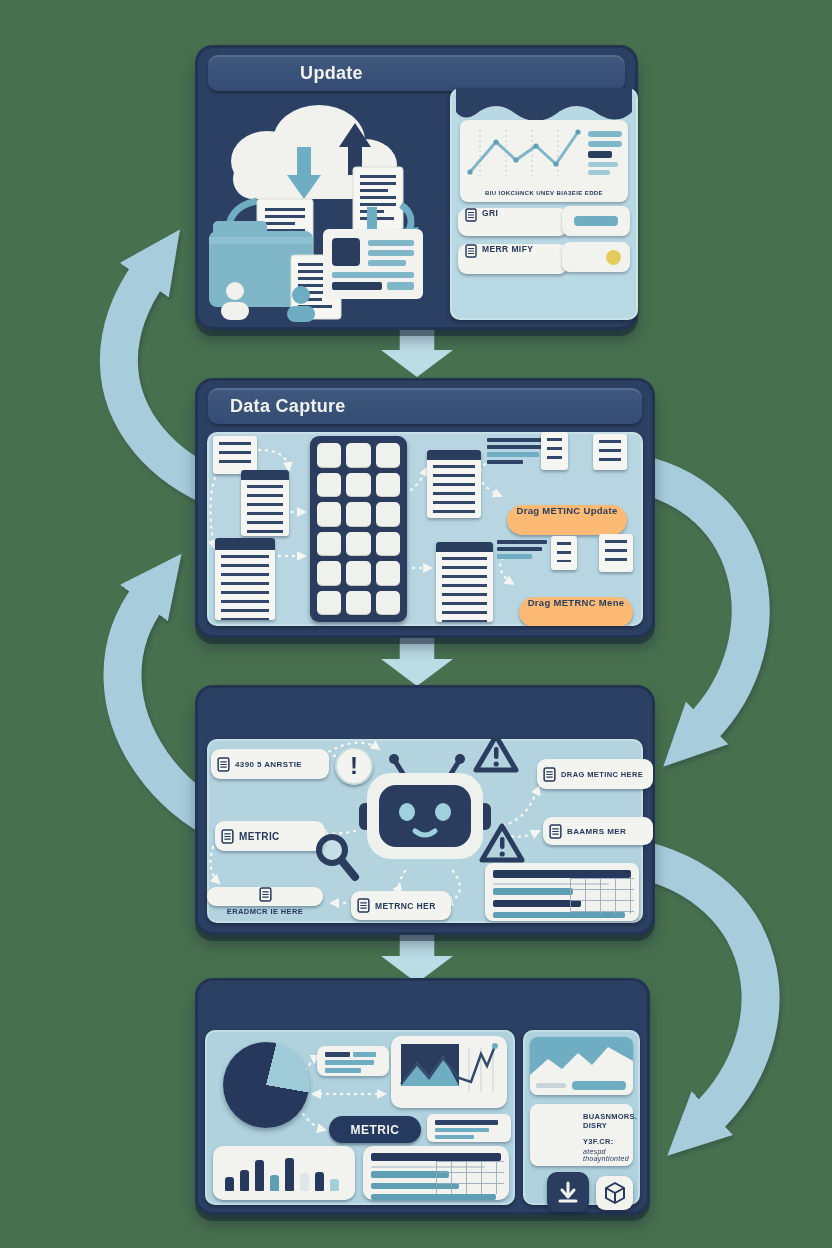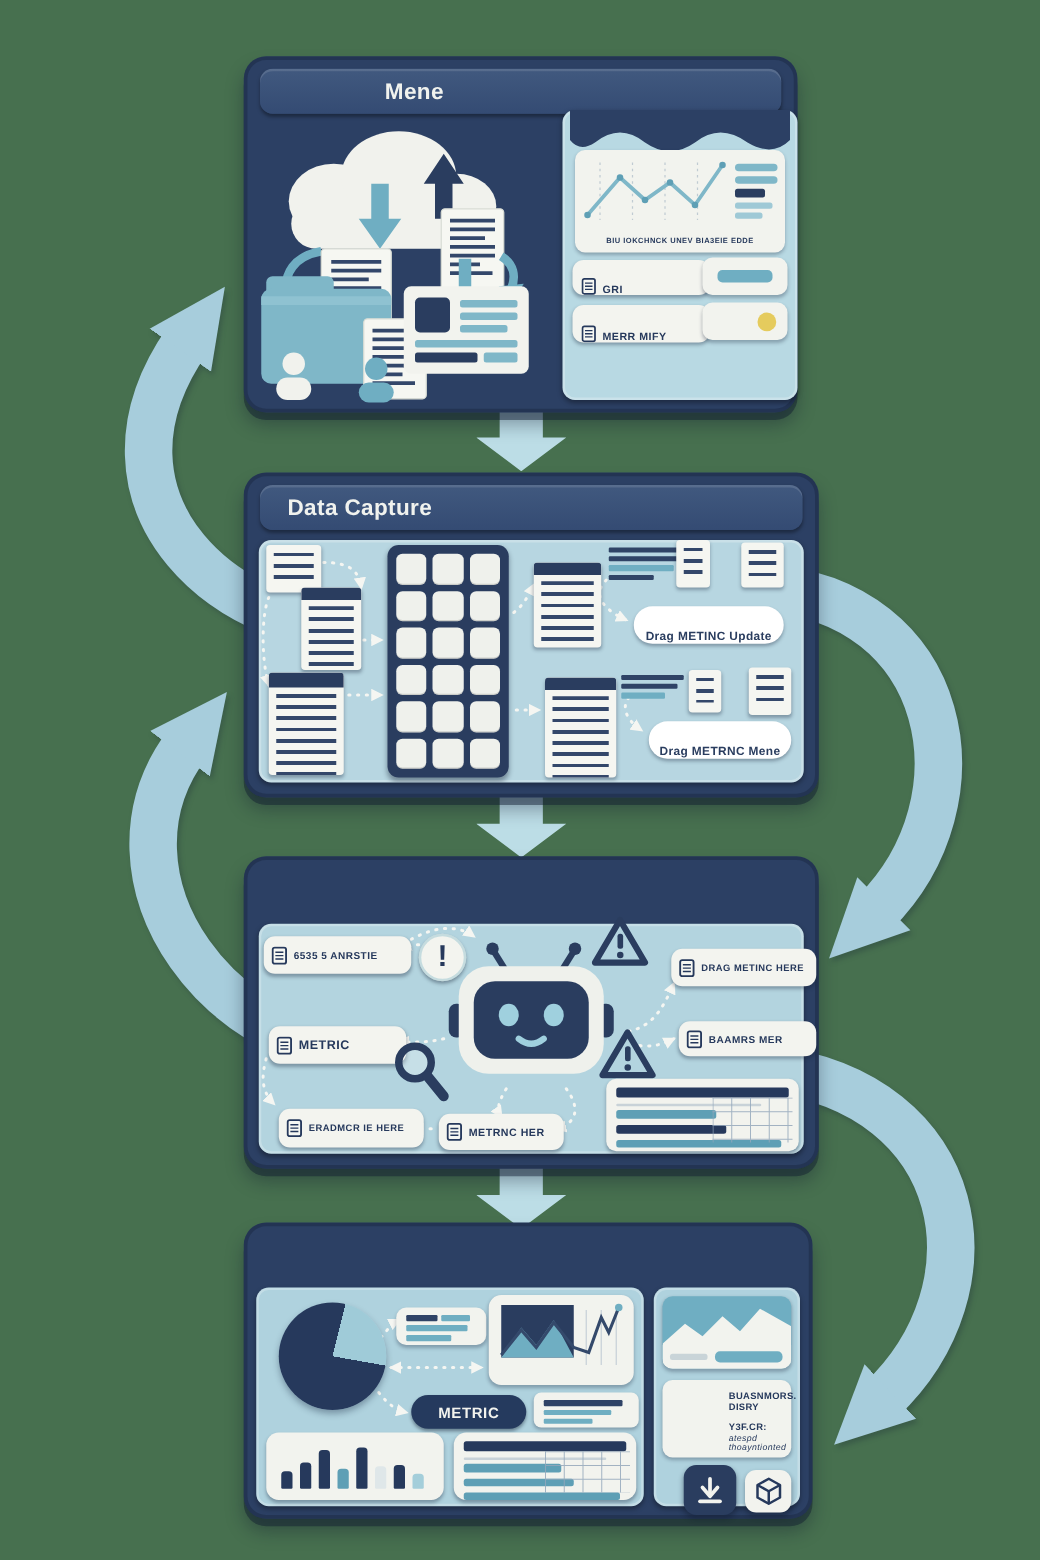--- a/index.html
+++ b/index.html
@@ -20,26 +20,26 @@
   .tb-setup{text-align:center;padding-right:170px;}
   .inner{position:absolute;background:#B7D6E1;border-radius:10px;
     box-shadow:inset 0 0 0 2px rgba(255,255,255,.25),0 2px 4px rgba(0,0,0,.35);}
   
   .wcard{position:absolute;background:#F2F3EE;border-radius:8px;box-shadow:0 2px 3px rgba(22,34,56,.30);}
   .doc{position:absolute;background:#F5F6F1;border-radius:3px;box-shadow:0 2px 3px rgba(22,34,56,.35);overflow:hidden;}
   .doc .hd{height:10px;background:#2A3D5F;}
   .doc .body{margin:5px 6px 0;height:calc(100% - 14px);
     background:repeating-linear-gradient(to bottom,#33476A 0 3px,rgba(0,0,0,0) 3px 9px);}
   .doc.nohd .body{margin-top:6px;}
-  .pill{position:absolute;display:flex;align-items:flex-end;gap:5px;background:#F3F4EF;border-radius:9px;
+  .pill{position:absolute;display:flex;align-items:flex-start;gap:5px;background:#F3F4EF;border-radius:9px;
     box-shadow:0 2px 3px rgba(22,34,56,.35);padding:0 7px;color:#26395C;font-weight:bold;}
   .pill .txt{font-size:8.5px;letter-spacing:.4px;white-space:nowrap;}
-  .btn-pill{position:absolute;display:flex;align-items:flex-end;justify-content:center;background:#ffffff;
+  .btn-pill{position:absolute;display:flex;align-items:flex-start;justify-content:center;background:#fdba74;
     border-radius:15px;box-shadow:0 2px 3px rgba(22,34,56,.35);color:#2A3D5F;font-weight:bold;font-size:9.5px;
-    letter-spacing:.3px;}
+    letter-spacing:.3px;margin-top:20px;}
   .tline{height:4px;border-radius:1px;margin-bottom:3px;background:#2F4366;}
   .tline.teal{background:#6FAEC2;}
   
   .cap-grid{position:absolute;background:#2A3D5F;border-radius:9px;box-shadow:0 3px 4px rgba(16,26,46,.4);
     display:grid;grid-template-columns:repeat(3,1fr);gap:5px;padding:7px;box-sizing:border-box;}
   .cap-grid .cell{background:#EFF1EC;border-radius:5px;box-shadow:inset 0 -1px 0 rgba(0,0,0,.15);}
   
   .vbtn{position:absolute;display:flex;align-items:center;gap:5px;background:#F3F4EF;border-radius:9px;
     box-shadow:0 2px 3px rgba(22,34,56,.35);padding:0 6px;color:#26395C;font-weight:bold;}
   .vbtn .txt{font-size:7.5px;letter-spacing:.4px;white-space:nowrap;}
@@ -90,21 +90,21 @@
     <path d="M 330 845 C 175 855, 70 700, 150 595" fill="none" stroke="#A7CDDC" stroke-width="38" marker-end="url(#bighead)"></path>
     <path d="M 610 470 C 760 480, 790 640, 700 730" fill="none" stroke="#A7CDDC" stroke-width="38" marker-end="url(#bighead)"></path>
     <path d="M 615 855 C 775 875, 800 1030, 705 1120" fill="none" stroke="#A7CDDC" stroke-width="38" marker-end="url(#bighead)"></path>
   </svg>
 
   <div class="flow-arrow" style="left:381px;top:327px;"></div>
   <div class="flow-arrow" style="left:381px;top:636px;"></div>
   <div class="flow-arrow" style="left:381px;top:933px;"></div>
 
   <div class="panel" style="left:195px;top:45px;width:443px;height:285px;">
-    <div class="titlebar tb-setup">Mene</div>
+    <div class="titlebar tb-setup">Update</div>
 
     <svg style="position:absolute;left:10px;top:50px;" width="240" height="228" viewBox="0 0 240 228">
 
       <g>
         <ellipse cx="62" cy="66" rx="36" ry="30" fill="#F1F2ED"></ellipse>
         <ellipse cx="114" cy="46" rx="46" ry="36" fill="#F1F2ED"></ellipse>
         <ellipse cx="160" cy="70" rx="32" ry="26" fill="#F1F2ED"></ellipse>
         <rect x="28" y="64" width="164" height="40" rx="20" fill="#F1F2ED"></rect>
       </g>
       <polygon points="150,28 166,52 157,52 157,80 143,80 143,52 134,52" fill="#2A3D5F"></polygon>
@@ -346,30 +346,30 @@
           <path d="M 246 132 C 258 148 254 160 238 164" marker-end="url(#dhead)"></path>
           <path d="M 138 164 H 124" marker-end="url(#dhead)"></path>
         </g>
       </svg>
 
       <div class="vbtn" style="left:4px;top:10px;width:106px;height:30px;">
         <svg class="dico" width="13" height="15" viewBox="0 0 12 14">
             <rect x="1" y="1" width="10" height="12" rx="1.5" fill="#F6F7F2" stroke="#26395C" stroke-width="1.4"></rect>
             <path d="M3 4.5h6M3 7h6M3 9.5h6" stroke="#26395C" stroke-width="1.1"></path>
           </svg>
-        <span class="txt" style="font-size:8px;">6535 5 ANRSTIE</span>
+        <span class="txt" style="font-size:8px;">4390 5 ANRSTIE</span>
       </div>
       <div class="vbtn" style="left:8px;top:82px;width:98px;height:30px;">
         <svg class="dico" width="13" height="15" viewBox="0 0 12 14">
             <rect x="1" y="1" width="10" height="12" rx="1.5" fill="#F6F7F2" stroke="#26395C" stroke-width="1.4"></rect>
             <path d="M3 4.5h6M3 7h6M3 9.5h6" stroke="#26395C" stroke-width="1.1"></path>
           </svg>
         <span class="txt" style="font-size:10px;">METRIC</span>
       </div>
-      <div class="vbtn" style="left:16px;top:148px;width:104px;height:31px;">
+      <div class="vbtn" style="left:0;top:148px;width:104px;height:19px;flex-direction:column;">
         <svg class="dico" width="13" height="15" viewBox="0 0 12 14">
             <rect x="1" y="1" width="10" height="12" rx="1.5" fill="#F6F7F2" stroke="#26395C" stroke-width="1.4"></rect>
             <path d="M3 4.5h6M3 7h6M3 9.5h6" stroke="#26395C" stroke-width="1.1"></path>
           </svg>
         <span class="txt">ERADMCR IE HERE</span>
       </div>
 
       <div class="excl" style="left:128px;top:8px;">!</div>
 
       <svg style="position:absolute;left:150px;top:12px;" width="136" height="112" viewBox="0 0 136 112">

